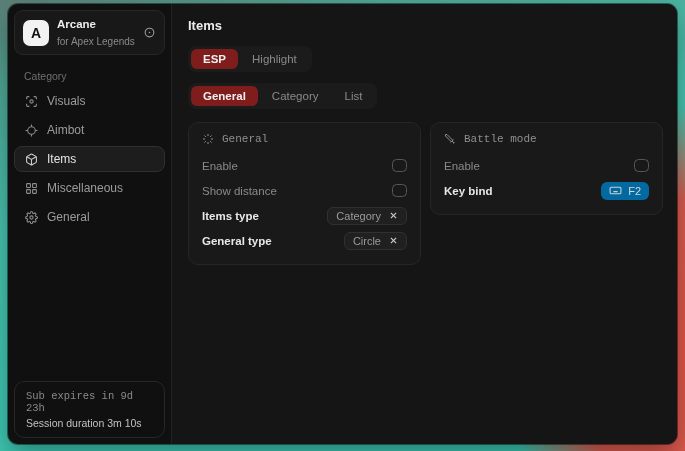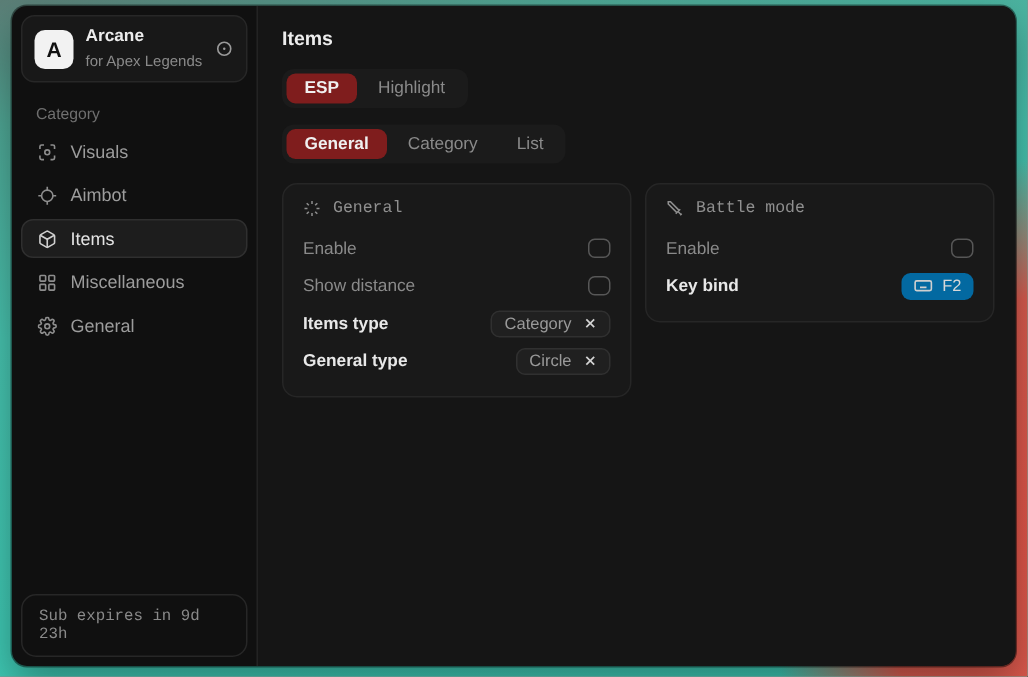--- a/index.html
+++ b/index.html
@@ -174,20 +174,21 @@
           </svg>
         </span>
         <span>General</span>
       </div>
     </div>
 
     <div class="side-spacer"></div>
 
     <div class="sub-box">
       <span class="sub-line1">Sub expires in 9d 23h</span>
+      <span class="sub-line2">Session duration 3m 10s</span>
     </div>
   </div>
 
   <div class="main">
 
     <div class="page-title">Items</div>
 
     <div class="tabs">
       <div class="tab active">ESP</div>
       <div class="tab">Highlight</div>

